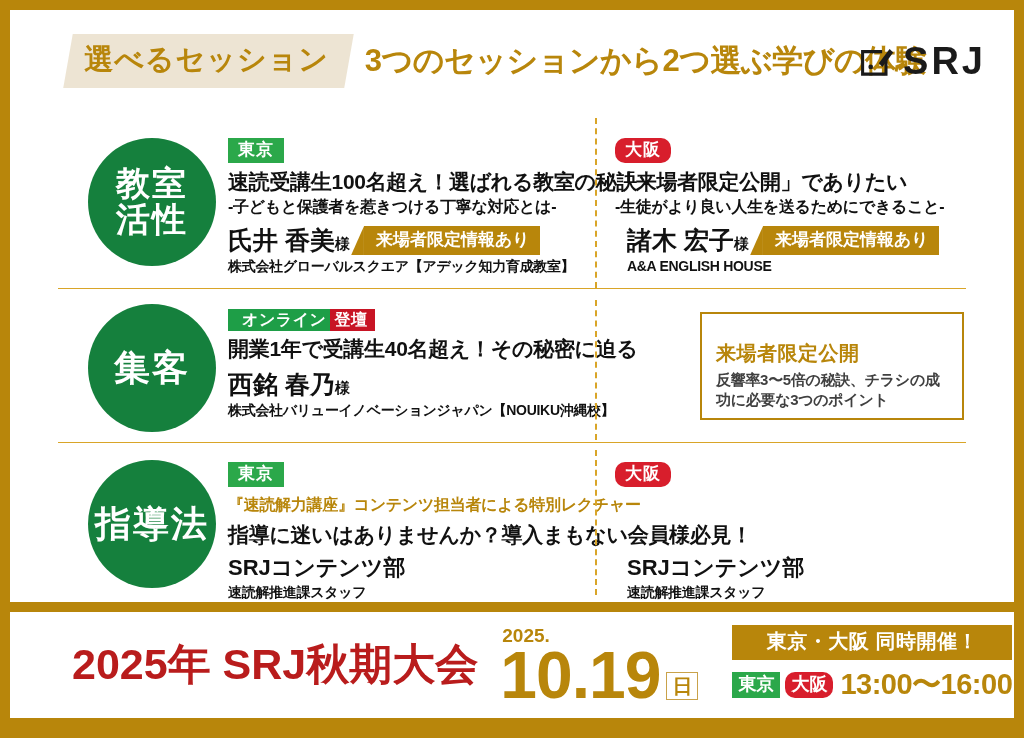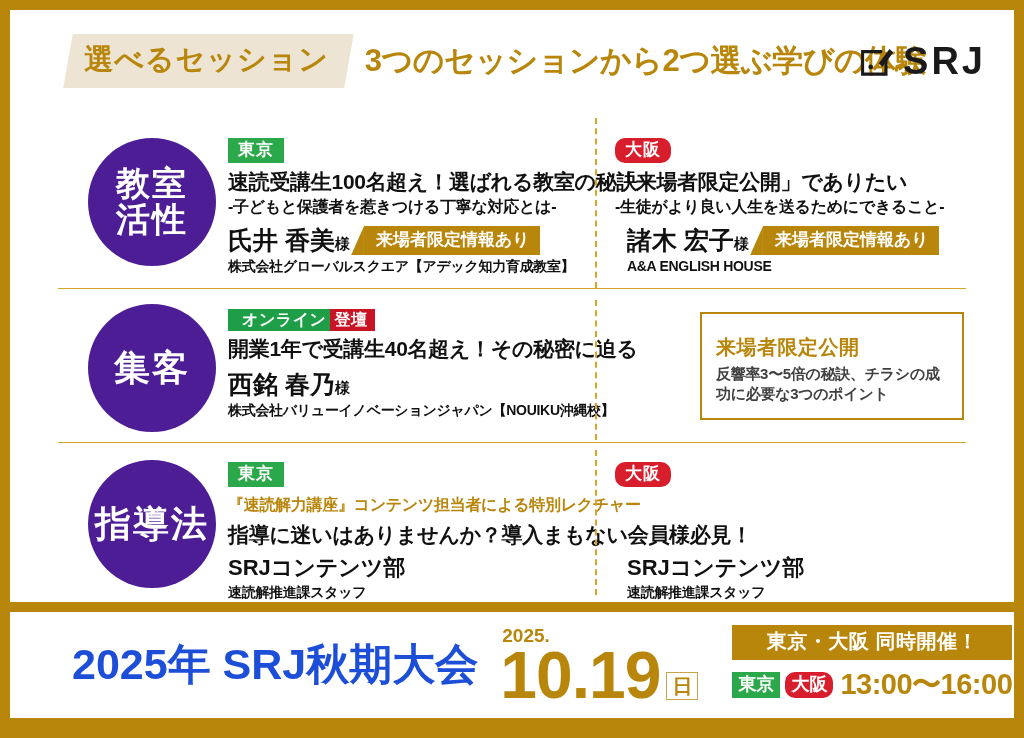--- a/index.html
+++ b/index.html
@@ -119,21 +119,21 @@
     z-index: 4;
   }
   .hrule.r1 { top: 278px; }
   .hrule.r2 { top: 432px; }
 
   
   .cat-circle {
     position: absolute;
     width: 128px; height: 128px;
     border-radius: 50%;
-    background: #4c1d95;
+    background: #15803d;
     color: #ffffff;
     display: flex;
     flex-direction: column;
     align-items: center;
     justify-content: center;
     font-weight: 700;
     line-height: 1.05;
     letter-spacing: 2px;
   }
   .cat-circle .l { font-size: 34px; }
@@ -239,21 +239,21 @@
     clip-path: polygon(100% 0, 100% 100%, 0 100%);
   }
 
   
   .excl-box {
     position: absolute;
     left: 690px; top: 302px;
     width: 264px; height: 108px;
     border: 2px solid #B8860B;
     background: rgba(255,255,255,.9);
-    padding: 20px 14px;
+    padding: 26px 14px;
   }
   .excl-title {
     color: #B8860B;
     font-size: 20px;
     font-weight: 700;
     letter-spacing: .5px;
   }
   .excl-body {
     color: #404040;
     font-size: 15px;
@@ -268,21 +268,21 @@
     position: relative;
     z-index: 5;
     margin-top: 10px;
     height: 106px;
     background: #ffffff;
     display: flex;
     align-items: center;
   }
   .f-title {
     margin-left: 62px;
-    color: #1d4ed8;
+    color: #b91c1c;
     font-size: 43px;
     font-weight: 700;
     letter-spacing: 0px;
     white-space: nowrap;
   }
   .f-date {
     margin-left: 22px;
     display: flex;
     flex-direction: column;
     justify-content: center;

